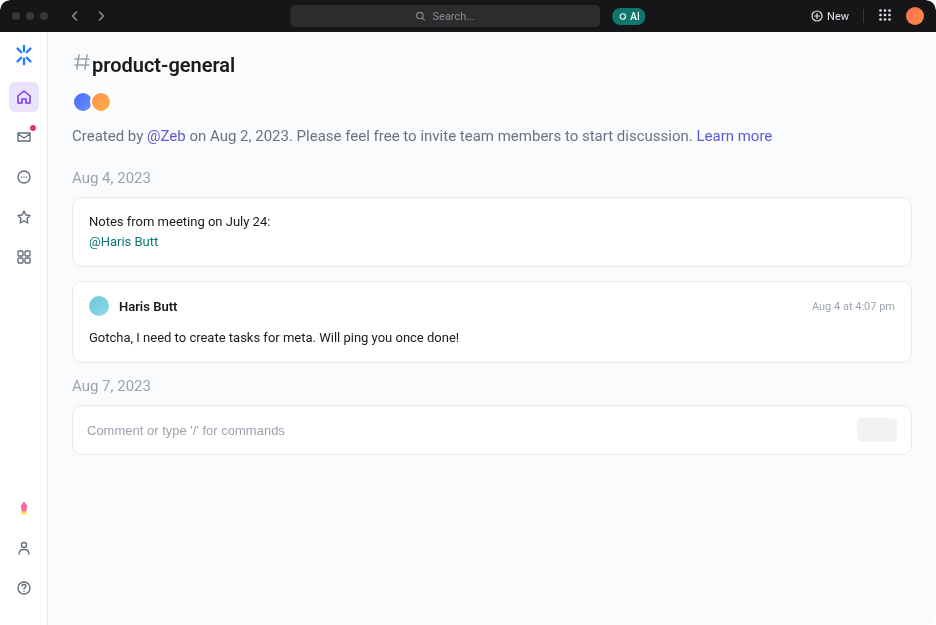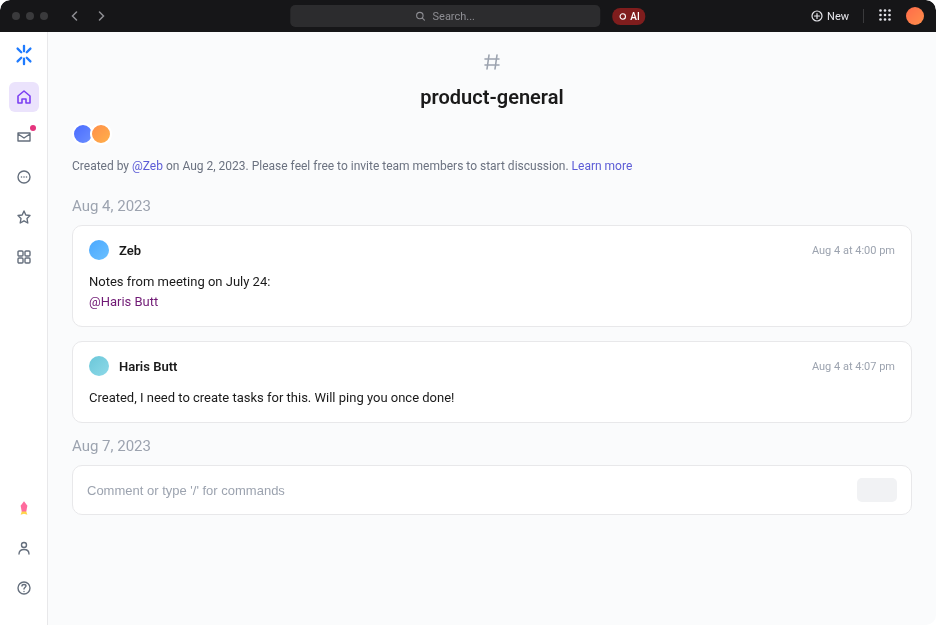--- a/index.html
+++ b/index.html
@@ -5,58 +5,58 @@
     * { margin: 0; padding: 0; box-sizing: border-box; }
     body { font-family: -apple-system, BlinkMacSystemFont, 'Segoe UI', Roboto, sans-serif; width: 936px; height: 625px; overflow: hidden; background: #fff; border-radius: 10px; }
     
     .topbar { height: 32px; background: #161618; display: flex; align-items: center; padding: 0 12px; position: relative; border-radius: 10px 10px 0 0; }
     .traffic-lights { display: flex; gap: 6px; }
     .traffic-light { width: 8px; height: 8px; border-radius: 50%; background: #3a3a3c; }
     .nav-arrows { display: flex; gap: 12px; margin-left: 20px; color: #8e8e93; }
     .nav-arrow { width: 14px; height: 14px; display: flex; align-items: center; justify-content: center; cursor: pointer; }
     .search-container { position: absolute; left: 50%; transform: translateX(-50%); display: flex; align-items: center; gap: 12px; }
     .search-box { width: 310px; height: 22px; background: #2c2c2e; border-radius: 5px; display: flex; align-items: center; padding: 0 8px; gap: 6px; color: #8e8e93; font-size: 11px; justify-content: center; }
-    .ai-badge { background: #7f1d1d; color: #fff; font-size: 10px; font-weight: 500; padding: 3px 6px; border-radius: 8px; display: flex; align-items: center; gap: 3px; }
+    .ai-badge { background: #0f766e; color: #fff; font-size: 10px; font-weight: 500; padding: 3px 6px; border-radius: 8px; display: flex; align-items: center; gap: 3px; }
     .topbar-right { margin-left: auto; display: flex; align-items: center; gap: 14px; color: #e5e5ea; }
     .new-btn { display: flex; align-items: center; gap: 4px; font-size: 11px; cursor: pointer; }
     .divider-v { width: 1px; height: 14px; background: #3a3a3c; }
     .apps-icon { cursor: pointer; }
     .avatar-top { width: 18px; height: 18px; border-radius: 50%; background: linear-gradient(135deg, #ff6b4a, #ff8f4a); cursor: pointer; }
     
     .main-layout { display: flex; height: calc(625px - 32px); }
     
     .sidebar { width: 48px; border-right: 1px solid #e8e8ea; display: flex; flex-direction: column; align-items: center; padding-top: 12px; }
     .sidebar-logo { width: 22px; height: 22px; margin-bottom: 16px; }
     .sidebar-icon { width: 30px; height: 30px; border-radius: 6px; display: flex; align-items: center; justify-content: center; margin-bottom: 10px; cursor: pointer; position: relative; color: #656f7d; }
     .sidebar-icon.active { background: #ebe3fc; color: #7b3ff2; }
     .sidebar-icon .dot { position: absolute; top: 3px; right: 3px; width: 6px; height: 6px; background: #e5347d; border-radius: 50%; }
     .sidebar-bottom { margin-top: auto; display: flex; flex-direction: column; align-items: center; padding-bottom: 12px; }
     
     .content { flex: 1; padding: 20px 24px; overflow-y: auto; background: #fafbfc; }
-    .channel-header { display: flex; align-items: center; gap: 8px; margin-bottom: 14px; flex-direction: column; }
+    .channel-header { display: flex; align-items: center; gap: 0; margin-bottom: 14px; }
     .hash-icon { color: #9ca3af; font-size: 20px; }
     .channel-name { font-size: 20px; font-weight: 600; color: #1a1a1a; }
     .member-avatars { display: flex; margin-bottom: 14px; }
     .member-avatar { width: 22px; height: 22px; border-radius: 50%; border: 2px solid #fff; margin-left: -4px; }
     .member-avatar:first-child { margin-left: 0; }
-    .created-text { font-size: 12px; color: #6b7280; margin-bottom: 24px; }
+    .created-text { font-size: 15px; color: #6b7280; margin-bottom: 24px; }
     .created-text .mention { color: #5b5bd6; cursor: pointer; }
     .created-text .learn-more { color: #5b5bd6; cursor: pointer; }
     
     .date-label { font-size: 15px; color: #9ca3af; margin-bottom: 10px; }
     
     .message-card { background: #fff; border: 1px solid #e8e8ea; border-radius: 10px; padding: 14px 16px; margin-bottom: 14px; }
     .message-header { display: flex; align-items: center; margin-bottom: 12px; }
     .msg-avatar { width: 20px; height: 20px; border-radius: 50%; margin-right: 10px; }
     .msg-author { font-size: 13px; font-weight: 600; color: #1a1a1a; }
     .msg-time { margin-left: auto; font-size: 11px; color: #9ca3af; }
     .msg-body { font-size: 13px; color: #1a1a1a; line-height: 1.55; }
     .msg-body ol { margin: 8px 0 8px 20px; }
     .msg-body ol li { margin-bottom: 4px; }
-    .msg-body .mention { color: #701a75; cursor: pointer; }
+    .msg-body .mention { color: #0f766e; cursor: pointer; }
     
     .composer { background: #fff; border: 1px solid #e8e8ea; border-radius: 10px; padding: 12px 14px; display: flex; align-items: center; margin-top: 6px; }
     .composer-input { flex: 1; border: none; outline: none; font-size: 13px; color: #701a75; }
     .composer-input::placeholder { color: #9ca3af; }
     .composer-send { width: 40px; height: 24px; background: #f1f2f4; border-radius: 5px; margin-left: 10px; }
   </style>
 </head>
 <body>
 
 <div class="topbar">
@@ -199,38 +199,33 @@
       <div class="member-avatar" style="background: linear-gradient(135deg,#4a6bff,#6b8fff)"></div>
       <div class="member-avatar" style="background: linear-gradient(135deg,#ff8f4a,#ffb04a)"></div>
     </div>
     <div class="created-text">
       <span>Created by </span><span class="mention">@Zeb</span><span> on Aug 2, 2023. Please feel free to invite team members to start discussion. </span><span class="learn-more">Learn more</span>
     </div>
 
     <div class="date-label">Aug 4, 2023</div>
 
     <div class="message-card">
-      <div class="message-header">
-        <div class="msg-avatar" style="background: linear-gradient(135deg,#4aa8ff,#6bc0ff)"></div>
-        <span class="msg-author">Zeb</span>
-        <span class="msg-time">Aug 4 at 4:00 pm</span>
-      </div>
       <div class="msg-body">
         <div>Notes from meeting on July 24:</div>
         <span class="mention">@Haris Butt</span>
       </div>
     </div>
 
     <div class="message-card">
       <div class="message-header">
         <div class="msg-avatar" style="background: linear-gradient(135deg,#6bc7d9,#8dd9e8)"></div>
         <span class="msg-author">Haris Butt</span>
         <span class="msg-time">Aug 4 at 4:07 pm</span>
       </div>
-      <div class="msg-body">Created, I need to create tasks for this. Will ping you once done!</div>
+      <div class="msg-body">Gotcha, I need to create tasks for meta. Will ping you once done!</div>
     </div>
 
     <div class="date-label">Aug 7, 2023</div>
 
     <div class="composer">
       <input class="composer-input" placeholder="Comment or type '/' for commands" style="">
       <div class="composer-send"></div>
     </div>
   </div>
 </div>

